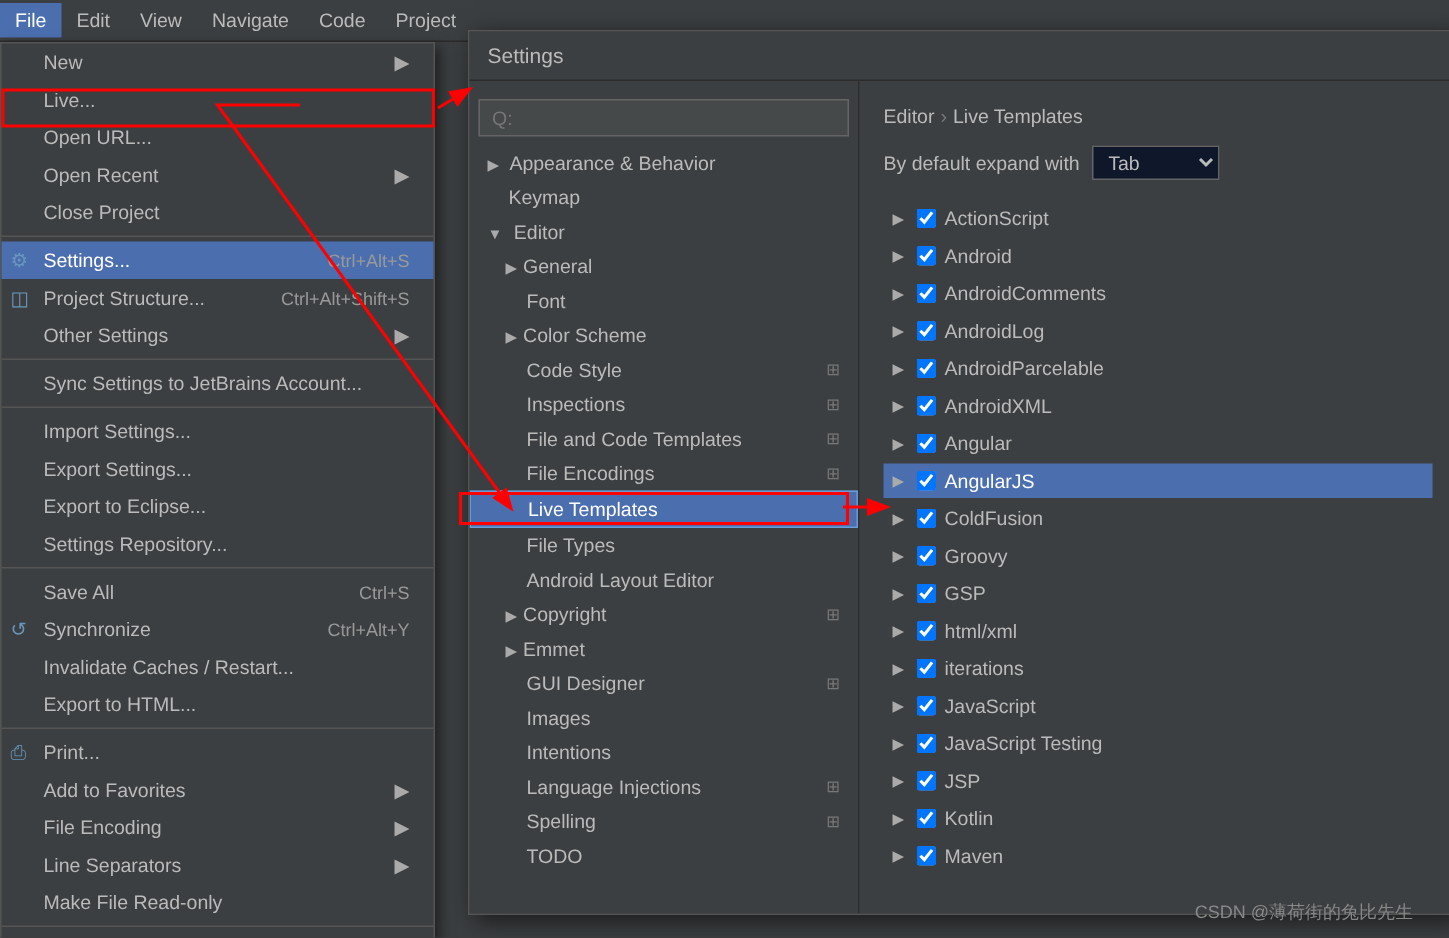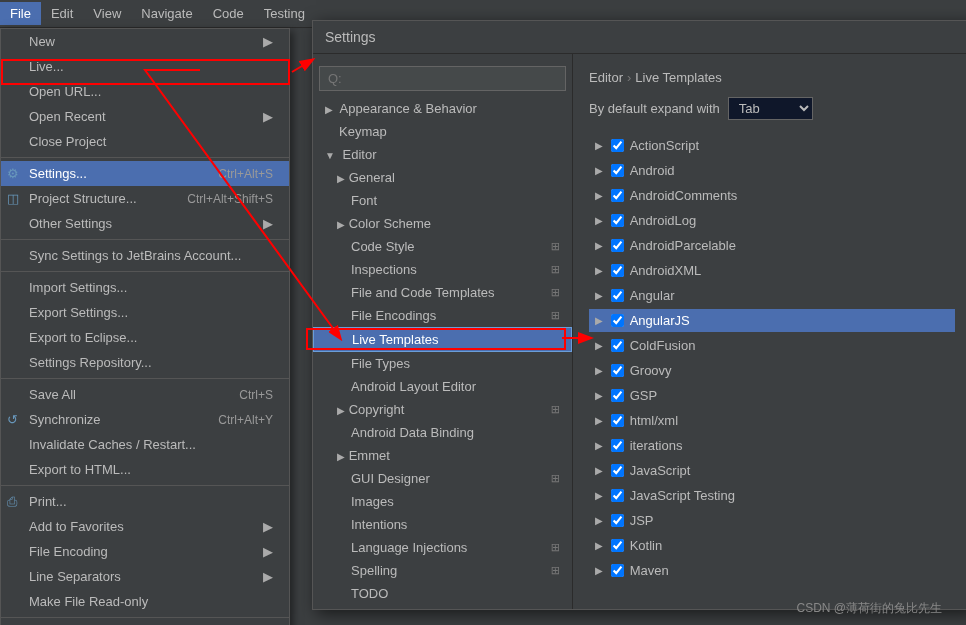--- a/index.html
+++ b/index.html
@@ -60,21 +60,21 @@
     </marker>
   </defs>
 </svg>
 
 <div id="menubar">
   <div class="menu-item active">File</div>
   <div class="menu-item">Edit</div>
   <div class="menu-item">View</div>
   <div class="menu-item">Navigate</div>
   <div class="menu-item">Code</div>
-  <div class="menu-item">Testing</div>
+  <div class="menu-item">Project</div>
 </div>
 
 <div id="dropdown-menu">
   <div class="dropdown-item">
     <span>New</span>
     <span class="arrow">▶</span>
   </div>
   <div class="dropdown-item">
     <span>Live...</span>
   </div>
@@ -213,23 +213,20 @@
       </div>
       <div class="settings-item">
         <span style="padding-left:14px;">File Types</span>
       </div>
       <div class="settings-item">
         <span style="padding-left:14px;">Android Layout Editor</span>
       </div>
       <div class="settings-item">
         <span><span class="expand-arrow">▶</span><span>Copyright</span></span>
         <span class="settings-icon">⊞</span>
-      </div>
-      <div class="settings-item">
-        <span style="padding-left:14px;">Android Data Binding</span>
       </div>
       <div class="settings-item">
         <span><span class="expand-arrow">▶</span><span>Emmet</span></span>
       </div>
       <div class="settings-item">
         <span style="padding-left:14px;">GUI Designer</span>
         <span class="settings-icon">⊞</span>
       </div>
       <div class="settings-item">
         <span style="padding-left:14px;">Images</span>

